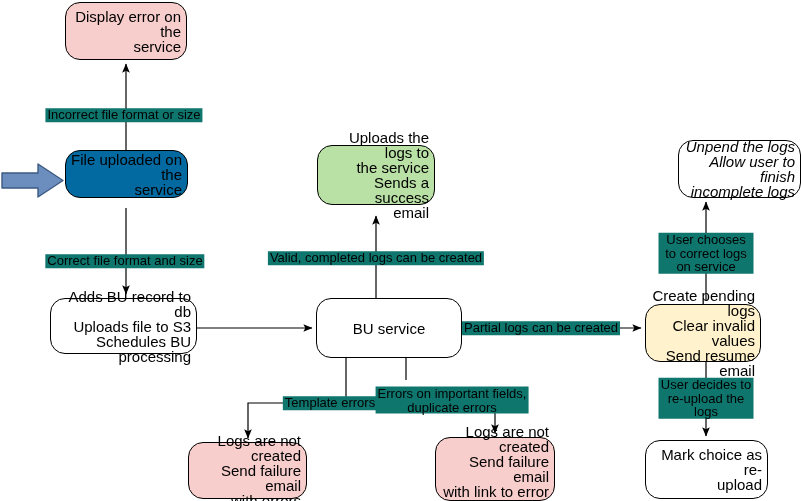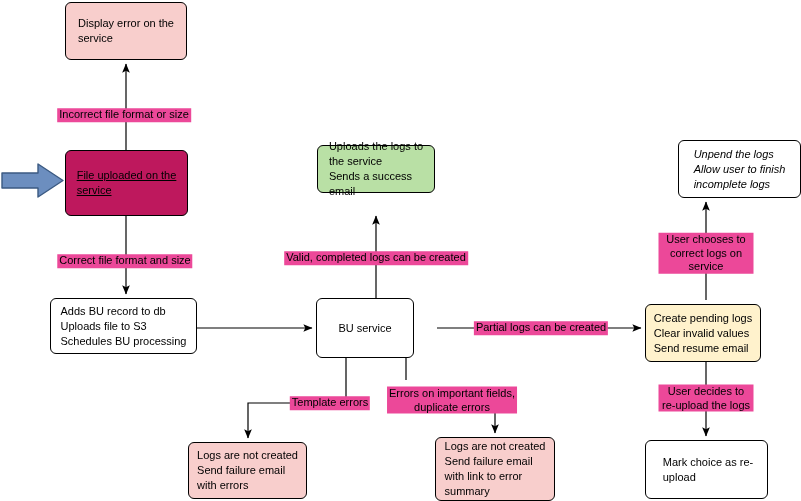--- a/index.html
+++ b/index.html
@@ -20,40 +20,40 @@
     left: 0;
     top: 0;
     width: 801px;
     height: 501px;
     pointer-events: none;
   }
   .node {
     position: absolute;
     box-sizing: border-box;
     border: 1.2px solid #000000;
-    border-radius: 6px;
+    border-radius: 15px;
     display: flex;
     align-items: center;
     justify-content: center;
-    text-align: left;
-    font-size: 11px;
+    text-align: right;
+    font-size: 15px;
     line-height: 15px;
     color: #000000;
     white-space: pre-line;
     padding: 2px 5px;
     background: #ffffff;
   }
   .edge-label {
     position: absolute;
-    font-size: 11px;
+    font-size: 13px;
     line-height: 13.5px;
     color: #000000;
     text-align: center;
     white-space: pre-line;
-    background: #ec4899;
+    background: #0f766e;
     padding: 0 2px;
     transform: translate(-50%, -50%);
     pointer-events: none;
   }
   .start-arrow {
     position: absolute;
   }
 </style>
 </head>
 <body>
@@ -104,30 +104,30 @@
       <line x1="495" y1="412" x2="495" y2="433" stroke="#000000" stroke-width="1.2" marker-end="url(#arrowhead)"></line>
     </g>
   </svg>
 
   <svg class="start-arrow" style="left:0px; top:161px;" width="68" height="40" viewBox="0 0 68 40" xmlns="http://www.w3.org/2000/svg">
     <path d="M2,12 L38,12 L38,3 L63,19.5 L38,36 L38,27 L2,27 Z" fill="#6c8ebf" stroke="#3b5a82" stroke-width="1.4" stroke-linejoin="round"></path>
   </svg>
 
   <div class="node" style="left: 65px; top: 2px; width: 122px; height: 58px; background: rgb(248, 206, 204);">Display error on the
 service</div>
-  <div class="node" style="left: 65px; top: 150px; width: 123px; height: 66px; background: #be185d; text-decoration: underline;">File uploaded on the
+  <div class="node" style="left: 65px; top: 150px; width: 123px; height: 48px; background: #0369a1;">File uploaded on the
 service</div>
   <div class="node" style="left: 50px; top: 298px; width: 147px; height: 56px; background: rgb(255, 255, 255);">Adds BU record to db
 Uploads file to S3
 Schedules BU processing</div>
-  <div class="node" style="left: 317px; top: 145px; width: 118px; height: 48px; background: rgb(185, 224, 165);">Uploads the logs to
+  <div class="node" style="left: 317px; top: 145px; width: 118px; height: 60px; background: rgb(185, 224, 165);">Uploads the logs to
 the service
 Sends a success
 email</div>
-  <div class="node" style="left: 316px; top: 298px; width: 98px; height: 60px; background: rgb(255, 255, 255);">BU service</div>
+  <div class="node" style="left: 316px; top: 298px; width: 146px; height: 60px; background: rgb(255, 255, 255);">BU service</div>
   <div class="node" style="left: 678px; top: 140px; width: 123px; height: 58px; background: rgb(255, 255, 255); font-style: italic;">Unpend the logs
 Allow user to finish
 incomplete logs</div>
   <div class="node" style="left: 645px; top: 304px; width: 116px; height: 58px; background: rgb(255, 242, 204);">Create pending logs
 Clear invalid values
 Send resume email</div>
   <div class="node" style="left: 188px; top: 442px; width: 119px; height: 57px; background: rgb(248, 206, 204);">Logs are not created
 Send failure email
 with errors</div>
   <div class="node" style="left: 435px; top: 437px; width: 120px; height: 64px; background: rgb(248, 206, 204);">Logs are not created

